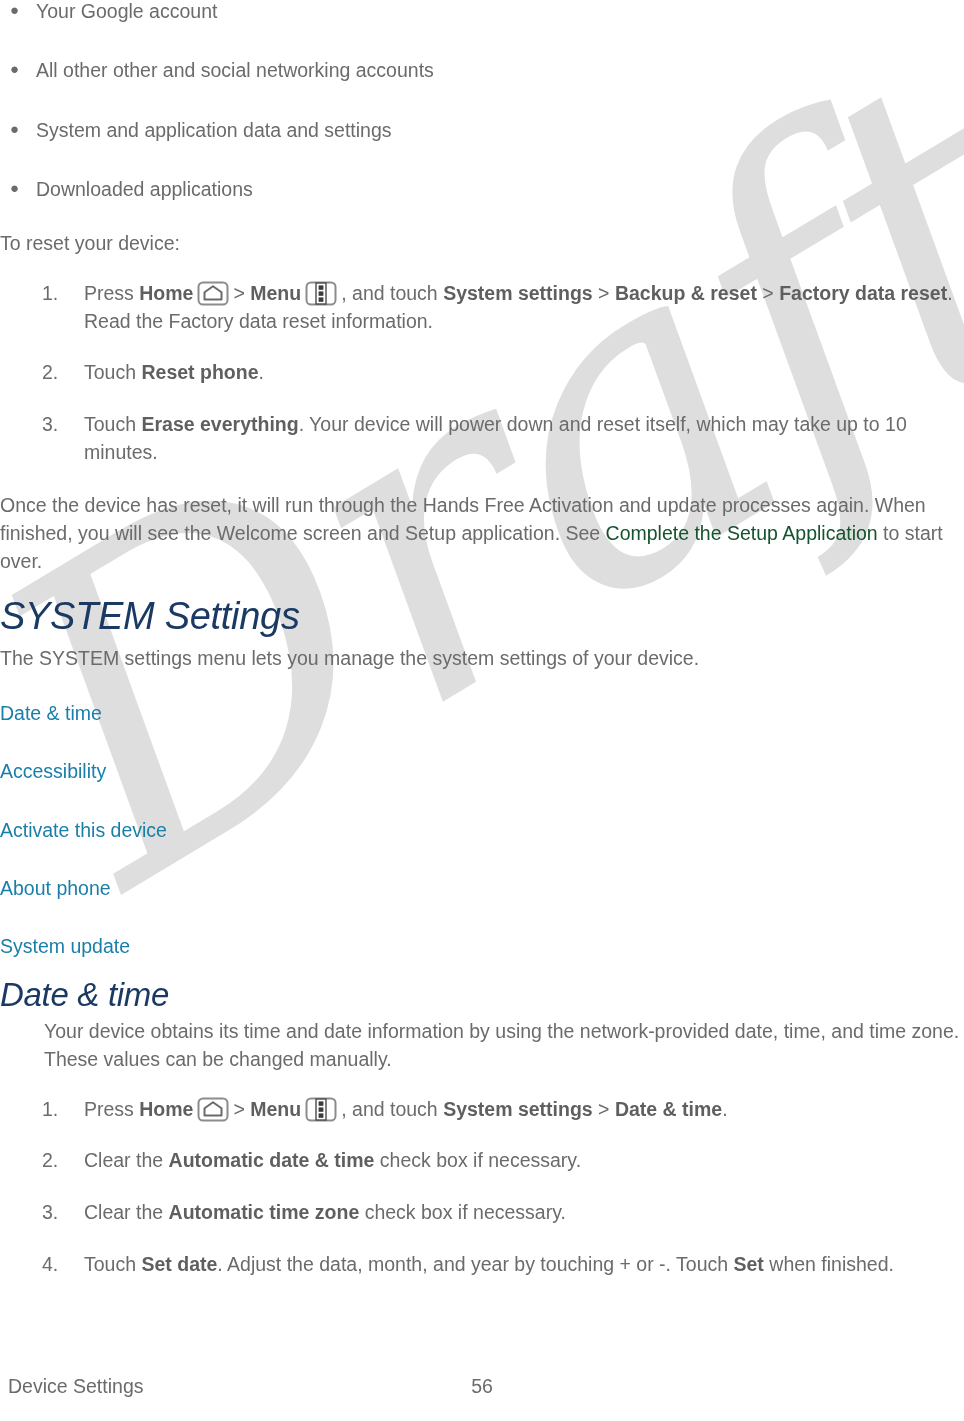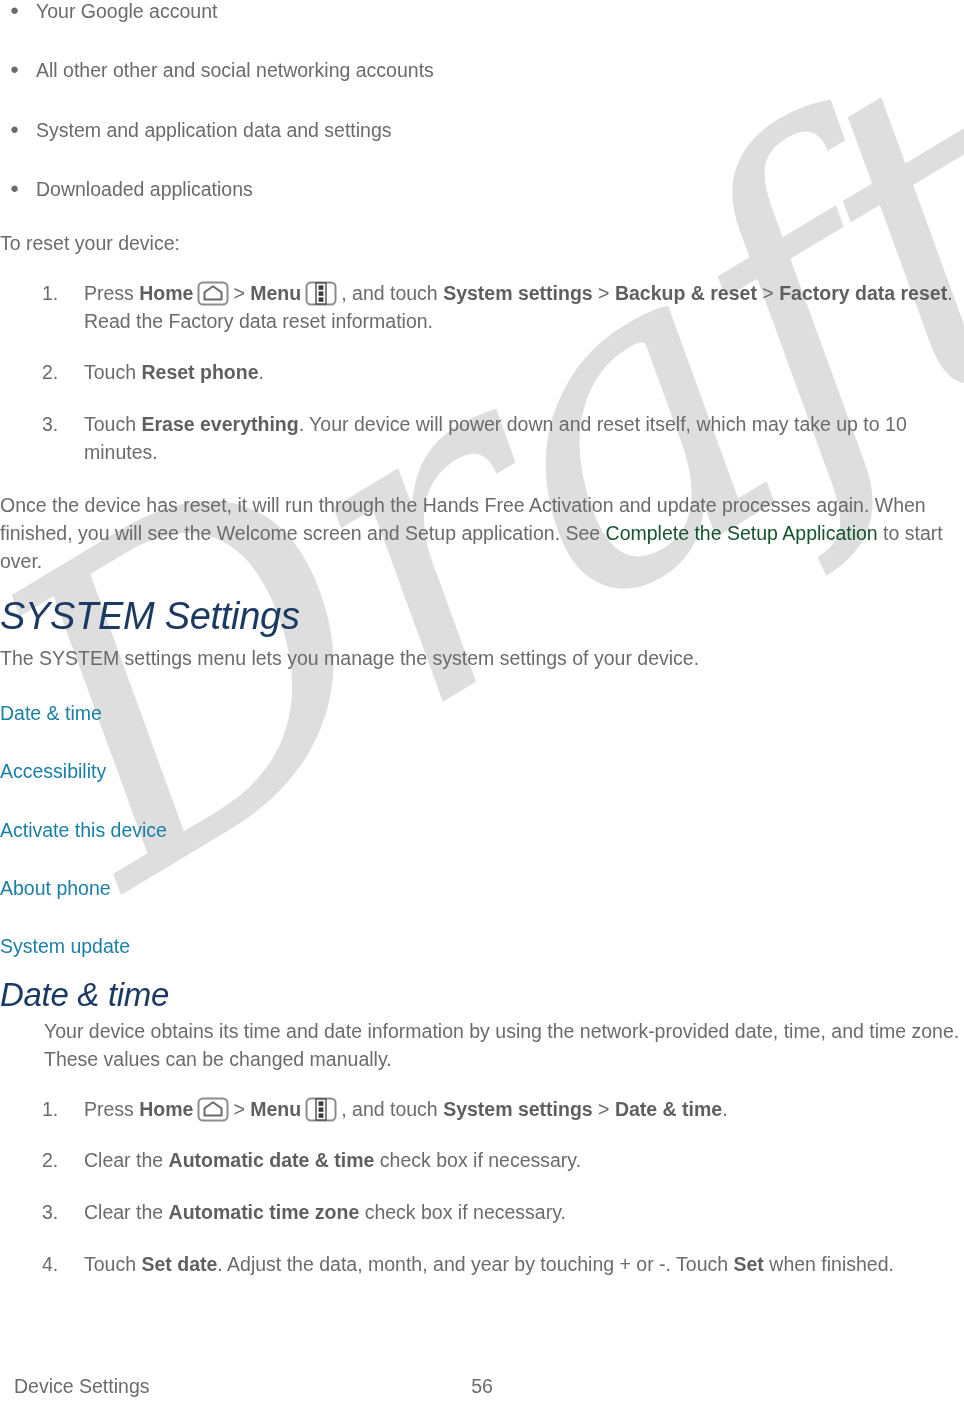--- a/index.html
+++ b/index.html
@@ -153,21 +153,21 @@
     left: 0;
     bottom: 16px;
     width: 964px;
     height: 30px;
     font-size: 19.5px;
     color: #6b6b6b;
     z-index: 2;
   }
   #footer .f-left {
     position: absolute;
-    left: 14px;
+    left: 8px;
     top: 0;
   }
   #footer .f-page {
     position: absolute;
     left: 0;
     top: 0;
     width: 964px;
     text-align: center;
   }
 </style>

